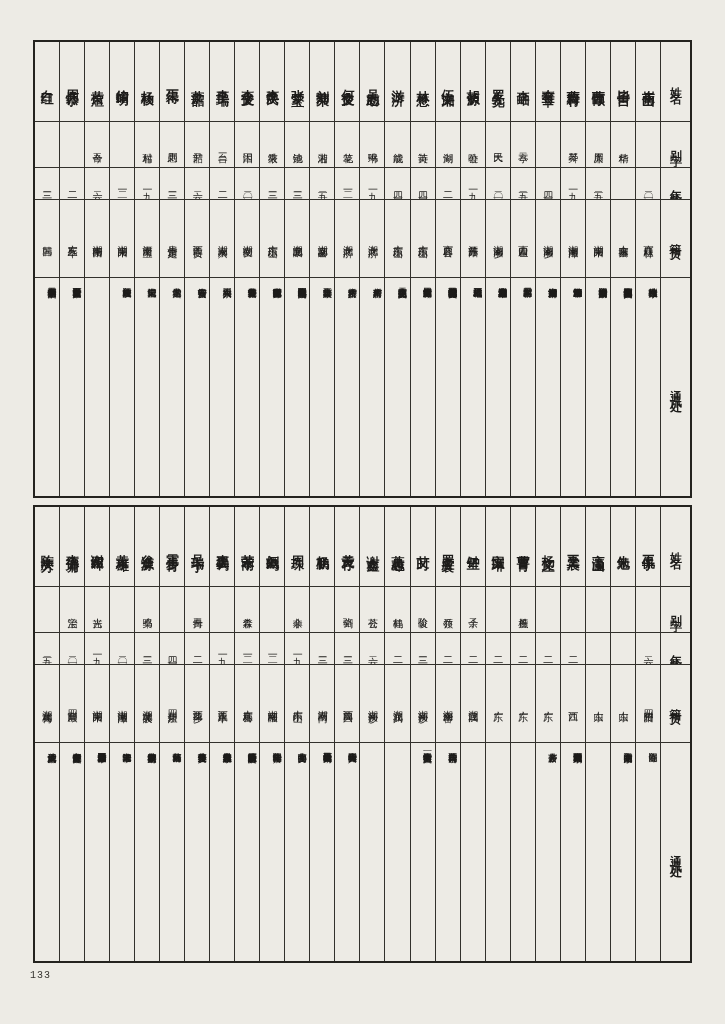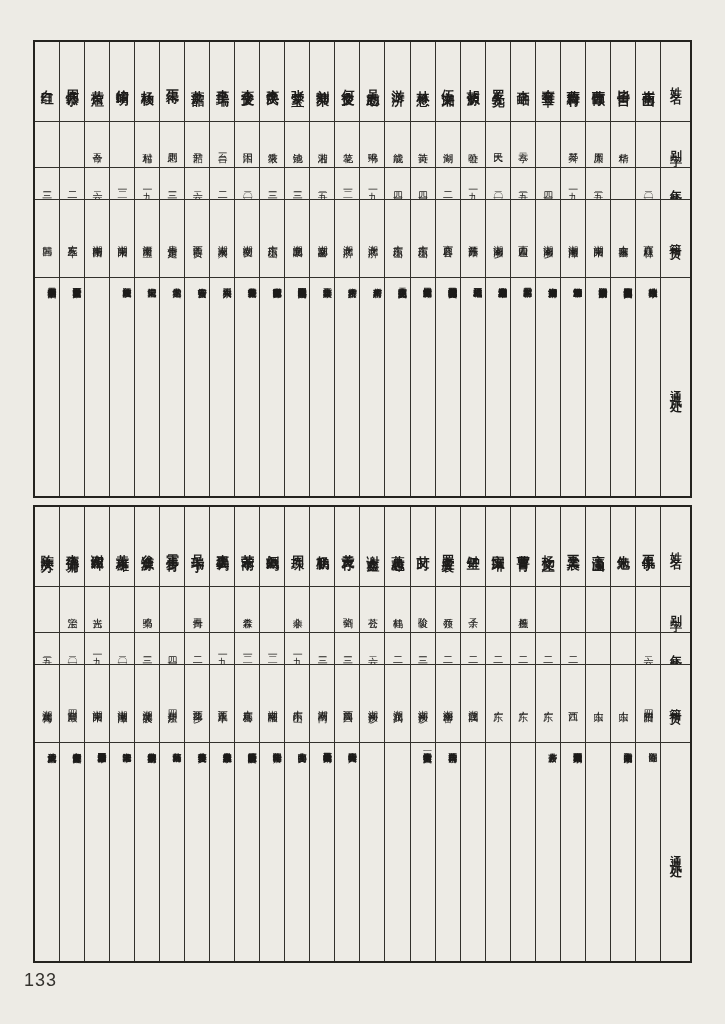--- a/index.html
+++ b/index.html
@@ -33,23 +33,23 @@
   .native-cell .v { letter-spacing:1px; line-height:12px; }
   .addr-cell {
     flex:1 1 auto; justify-content:flex-end; align-items:flex-start;
     padding:3px 2px 2px 1px; font-size:9px;
   }
   .addr-cell .v { line-height:11px; letter-spacing:0; }
   .header-col .cell { font-weight:bold; font-size:12px; }
   .header-col .v { letter-spacing:5px; }
   .header-col .addr-cell { justify-content:center; align-items:center; padding:0; }
   .page-number {
-    position:absolute; left:24px; top:970px;
-    font-size:18px; letter-spacing:1px; color:#34322e;
-    font-family:Liberation Sans, sans-serif;
+    position:absolute; left:30px; top:970px;
+    font-size:10px; letter-spacing:1px; color:#34322e;
+    font-family:Liberation Mono, monospace;
   }
 </style>
 </head>
 <body>
 
 <div class="page">
   <div class="tables">
     <div class="dir-table">
         <div class="col header-col">
           <div class="cell name-cell">

